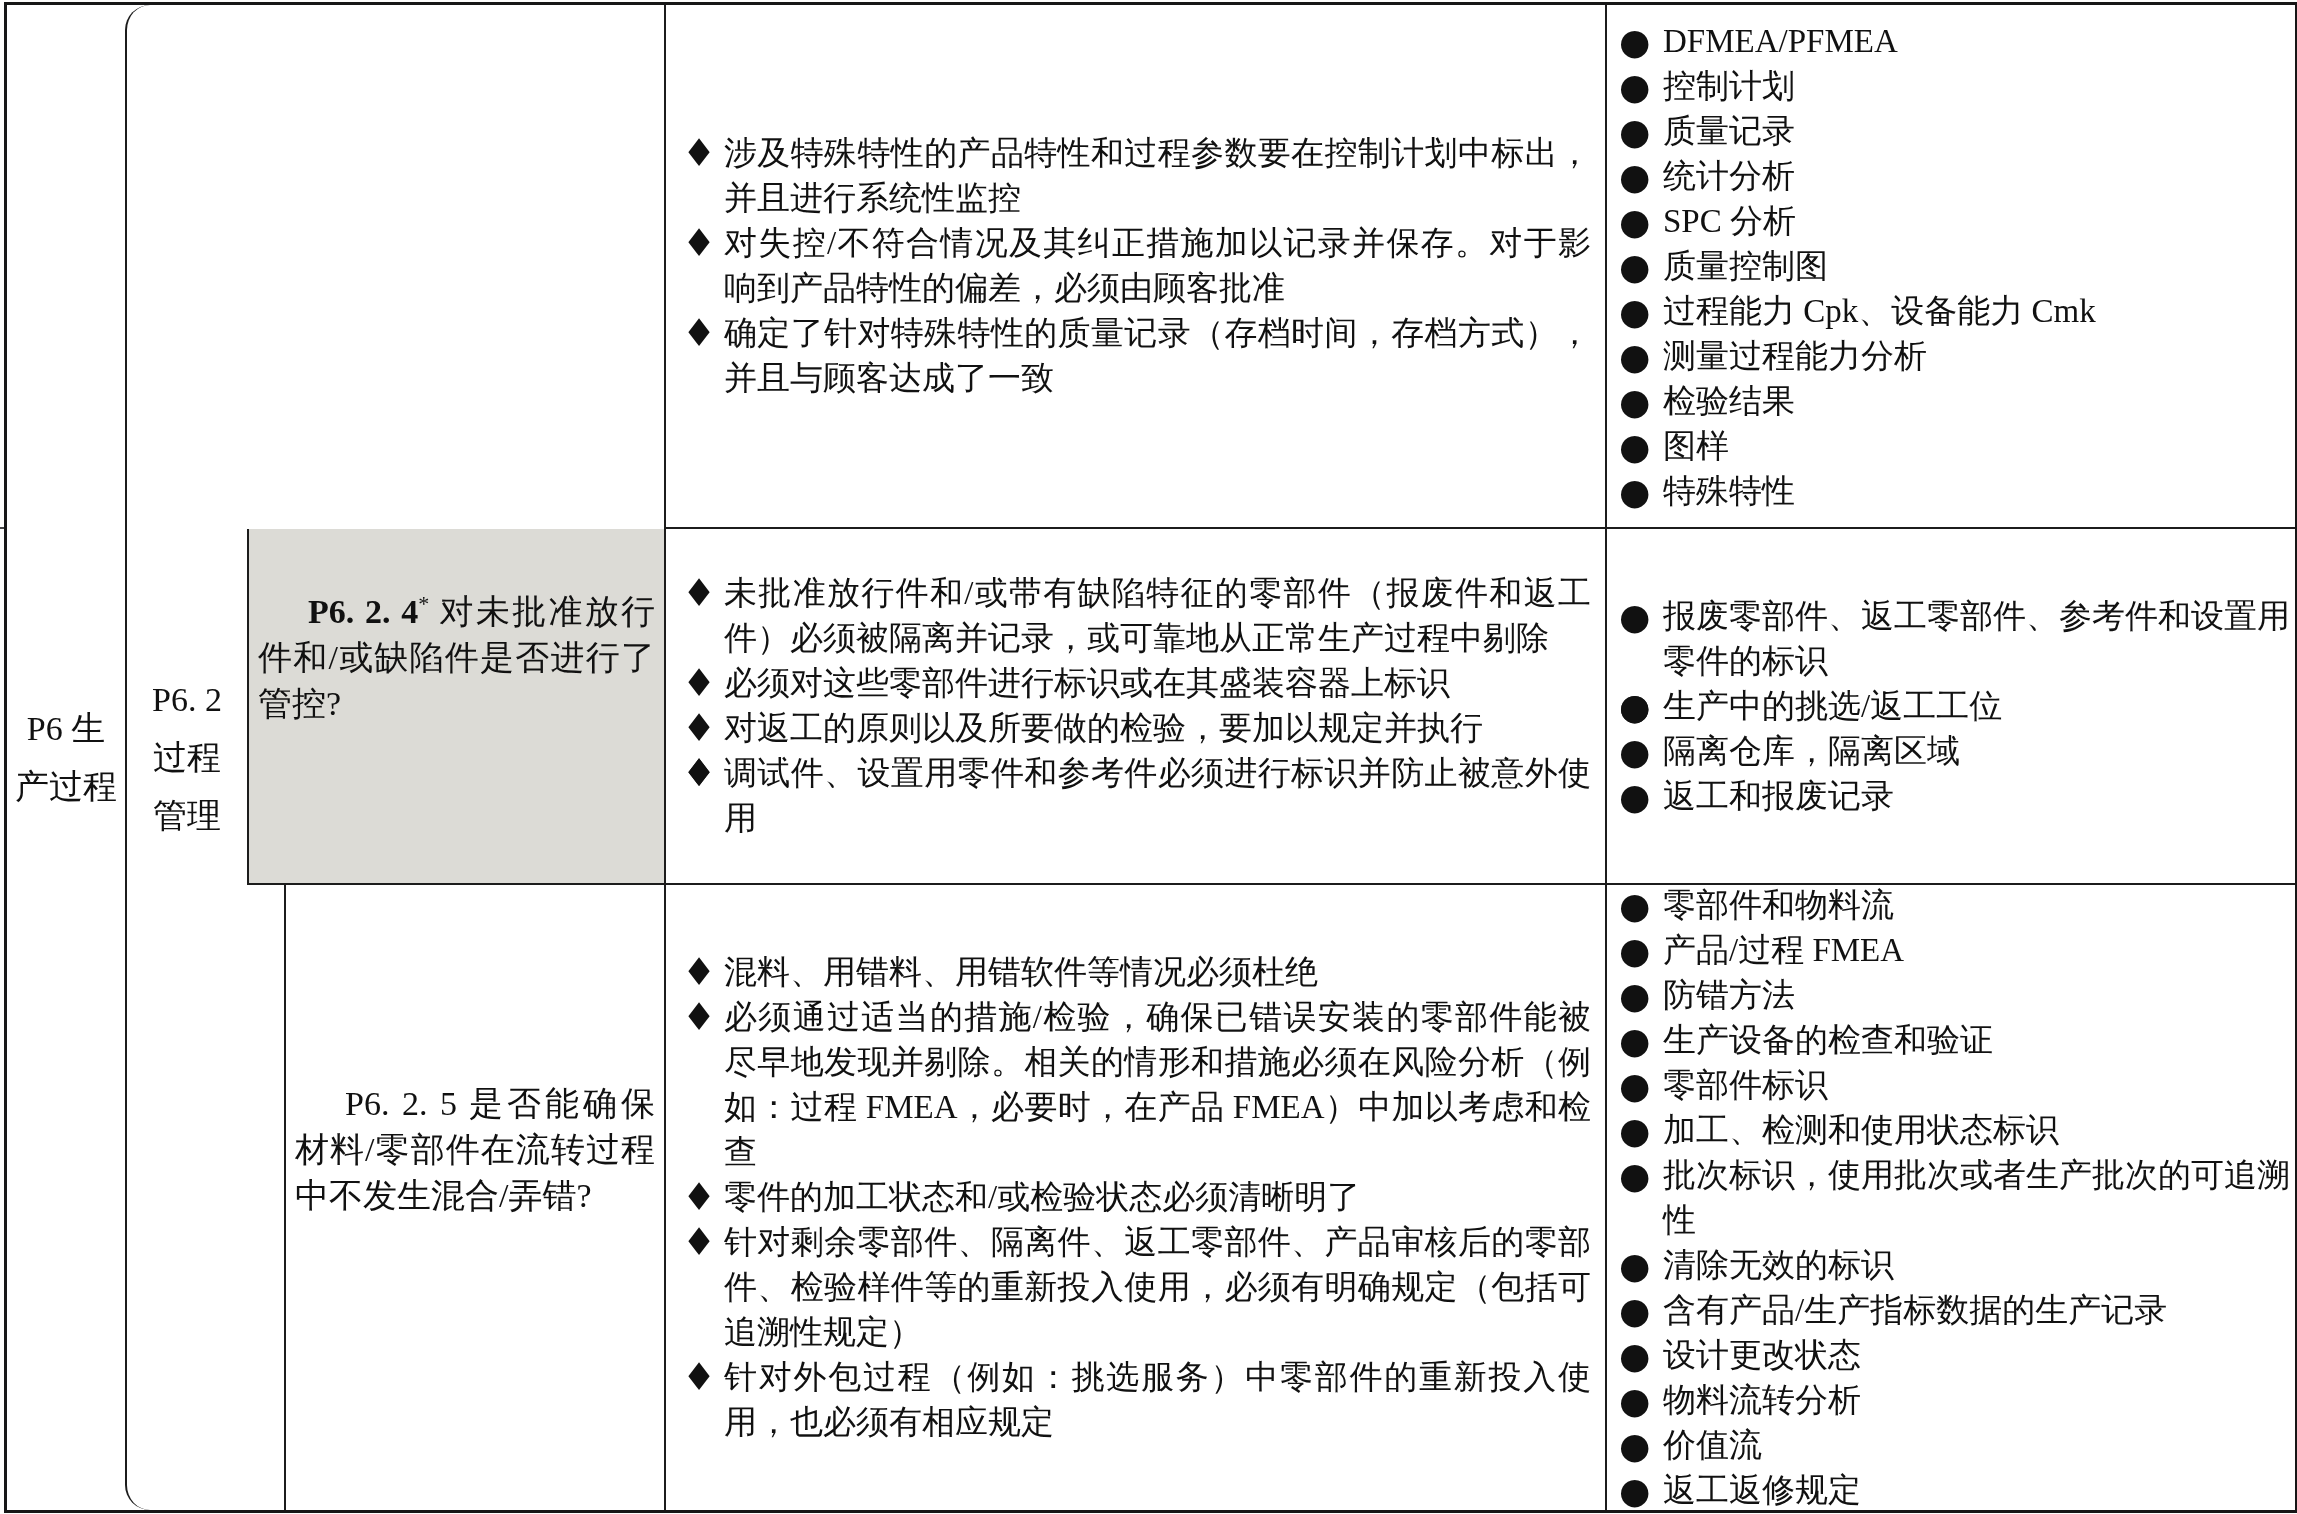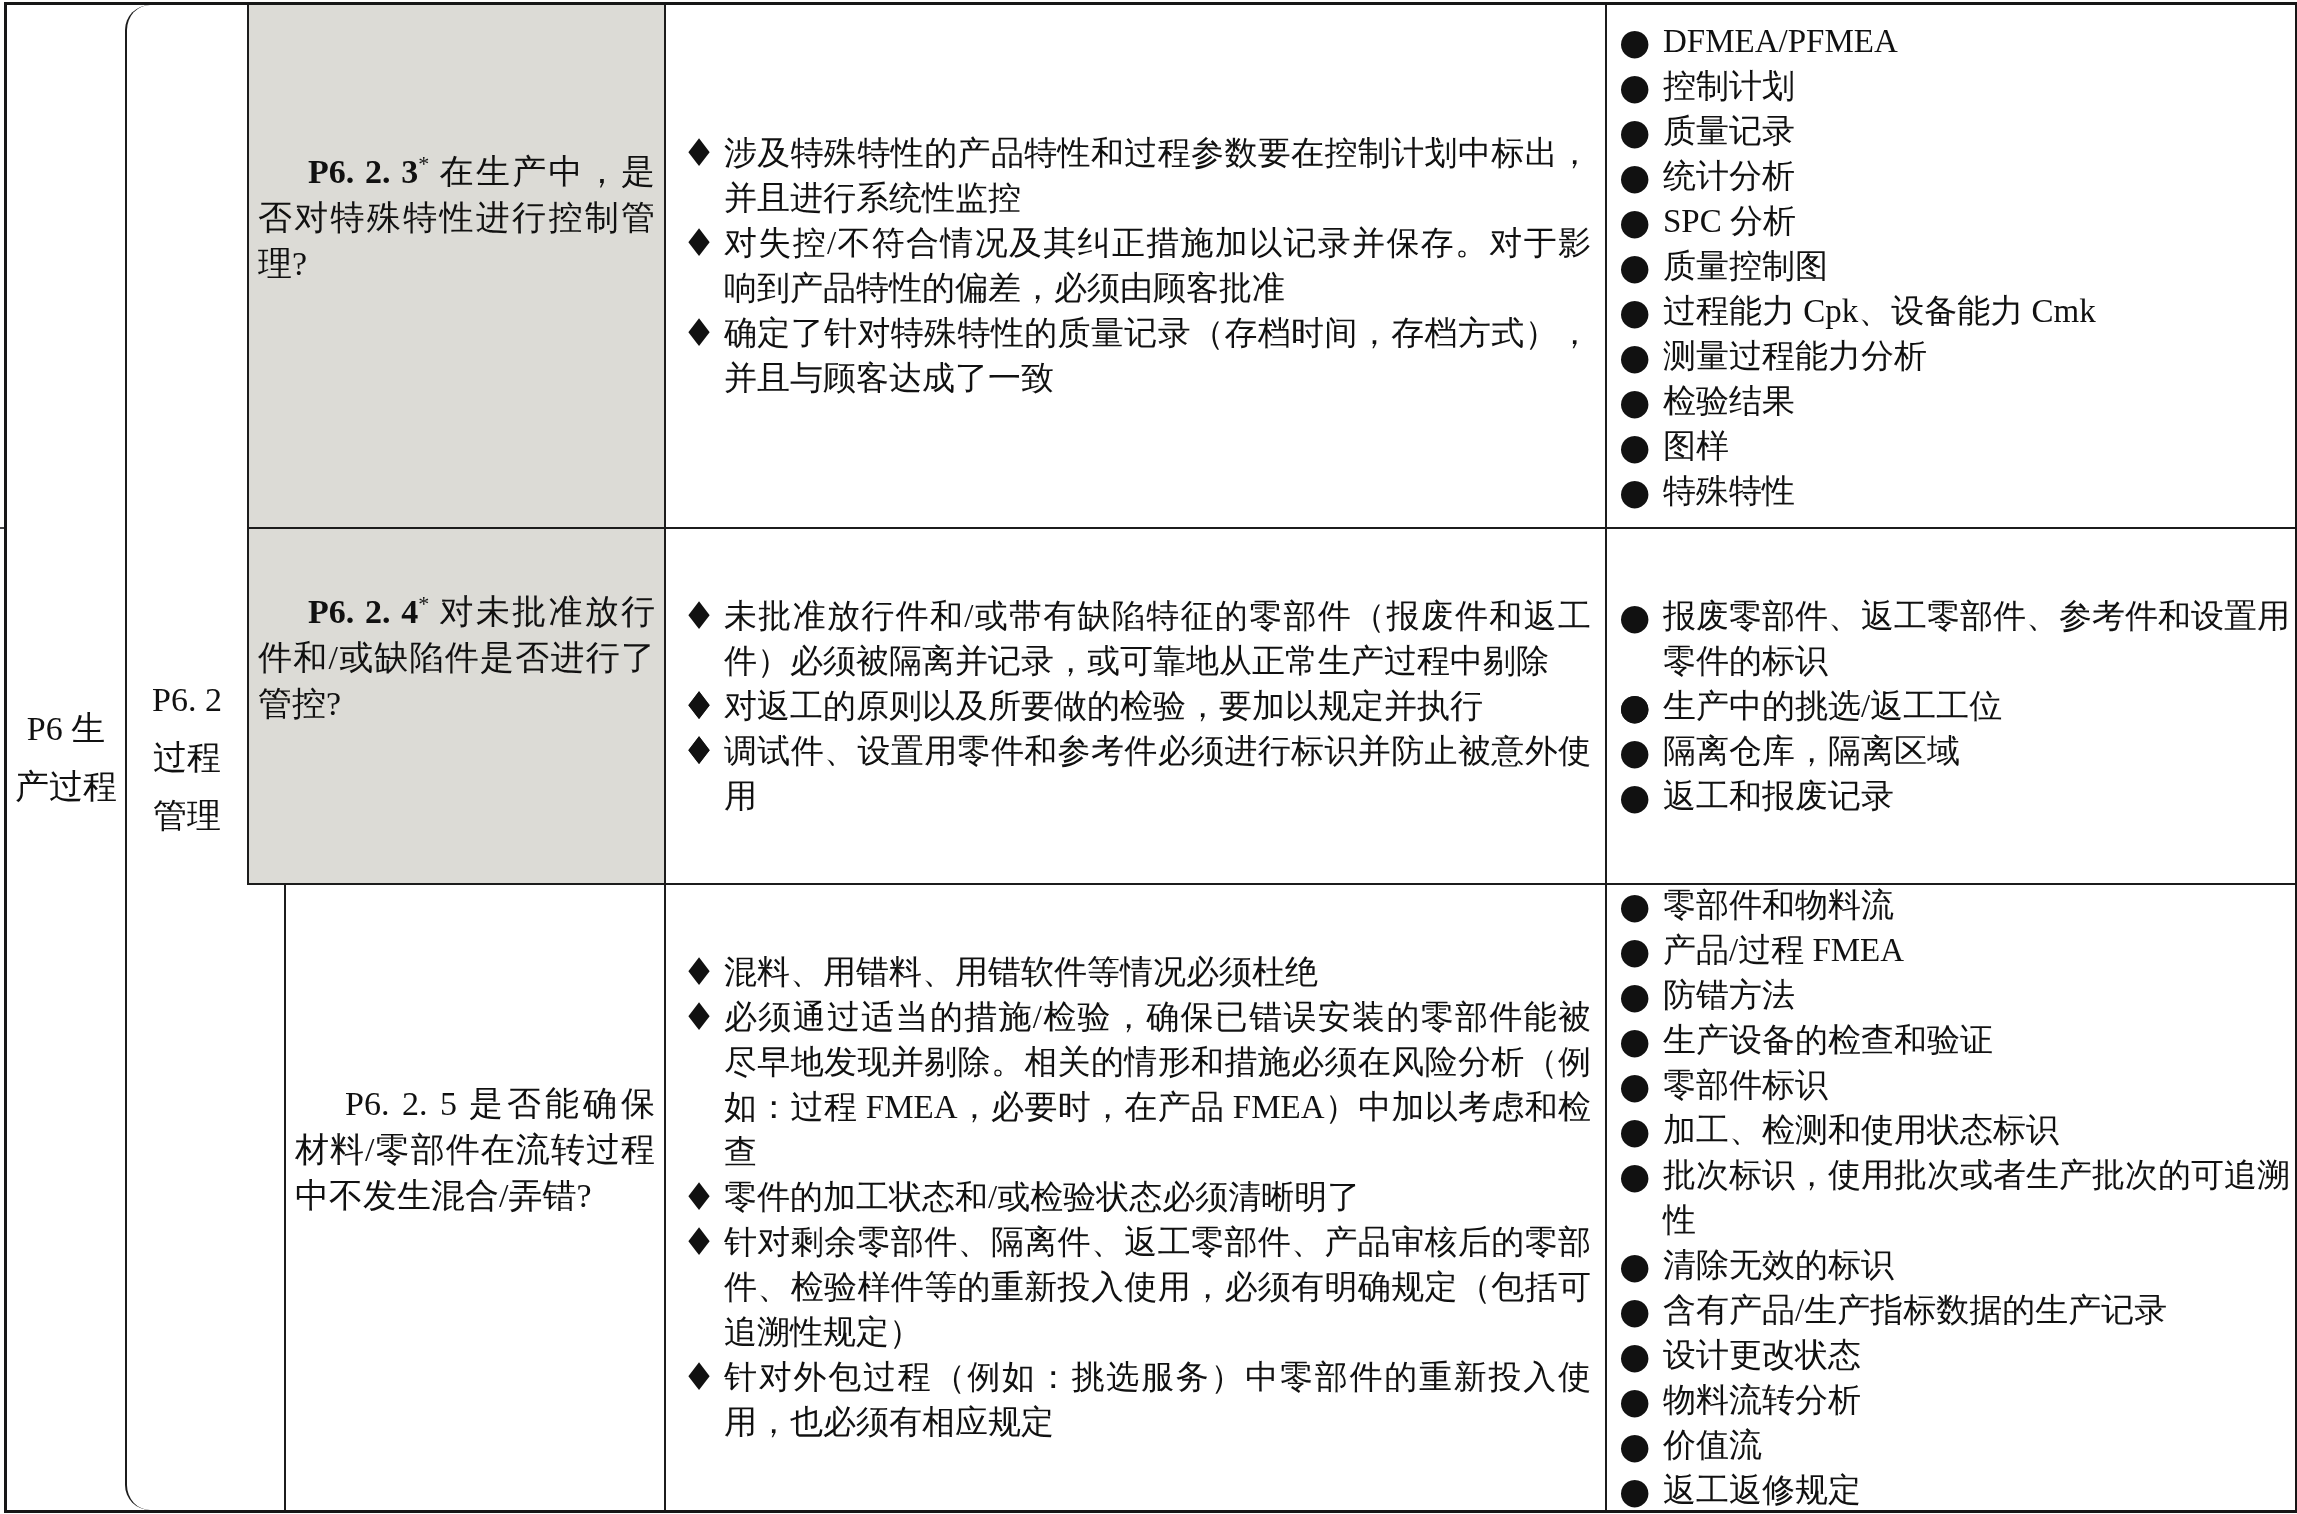--- a/index.html
+++ b/index.html
@@ -61,23 +61,20 @@
   <div id="audit-table">
 
     <div class="cell colhead" style="grid-column:1;grid-row:1/4;">
       <div class="hd hd1">P6 生产过程</div>
     </div>
 
     <div class="cell colhead bl" style="grid-column:2;grid-row:1/4;border-radius:25px;">
       <div class="hd hd2">P6. 2 过程管理</div>
     </div>
 
-    <div class="cell qcell bl bb shaded r1" style="grid-column:3;grid-row:1;">
-      <p class="qtext"><b class="qid">P6. 2. 3</b><sup class="qstar">*</sup><span>在生产中，是否对特殊特性进行控制管理?</span></p>
-    </div>
     <div class="cell listcell bl bb req r1" style="grid-column:4;grid-row:1;">
       <div class="list">
 
           <div class="item">
             <span class="marker">♦</span>
             <span class="txt">涉及特殊特性的产品特性和过程参数要在控制计划中标出，并且进行系统性监控</span>
           </div>
 
           <div class="item">
             <span class="marker">♦</span>
@@ -156,20 +153,21 @@
     <div class="cell listcell bl bb req r2" style="grid-column:4;grid-row:2;">
       <div class="list">
 
           <div class="item">
             <span class="marker">♦</span>
             <span class="txt">未批准放行件和/或带有缺陷特征的零部件（报废件和返工件）必须被隔离并记录，或可靠地从正常生产过程中剔除</span>
           </div>
 
           <div class="item">
             <span class="marker">♦</span>
+            <span class="txt">必须对这些零部件进行标识或在其盛装容器上标识</span>
           </div>
 
           <div class="item">
             <span class="marker">♦</span>
             <span class="txt">对返工的原则以及所要做的检验，要加以规定并执行</span>
           </div>
 
           <div class="item">
             <span class="marker">♦</span>
           </div>

